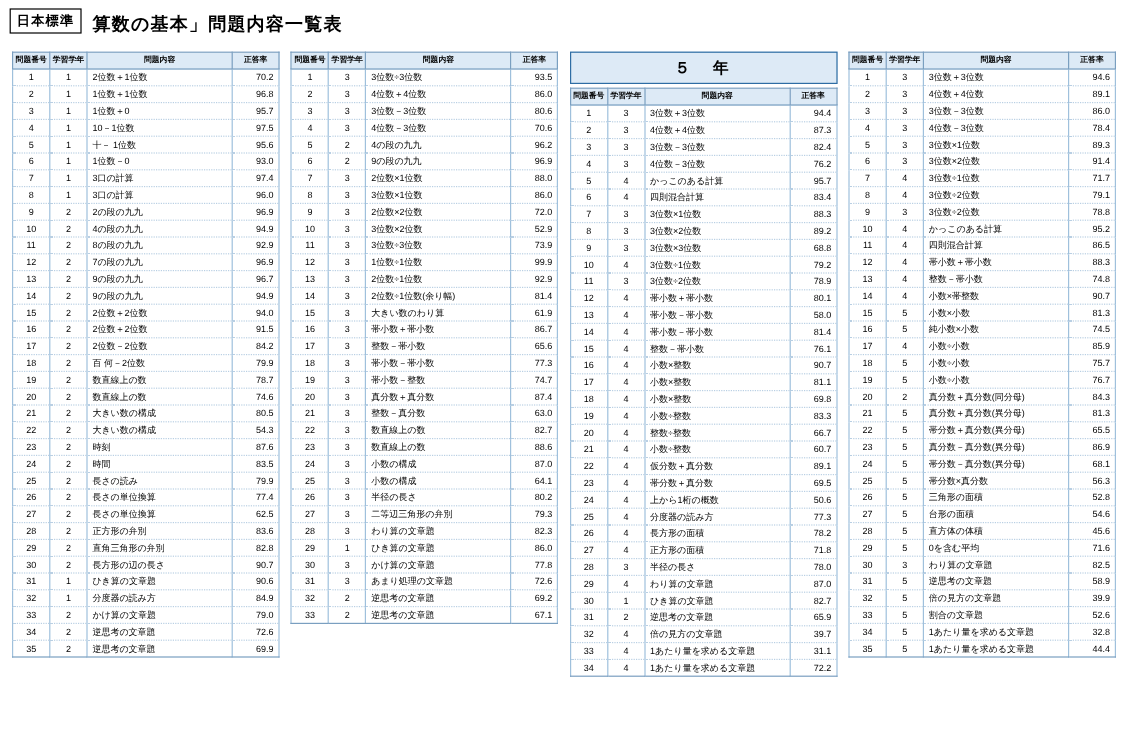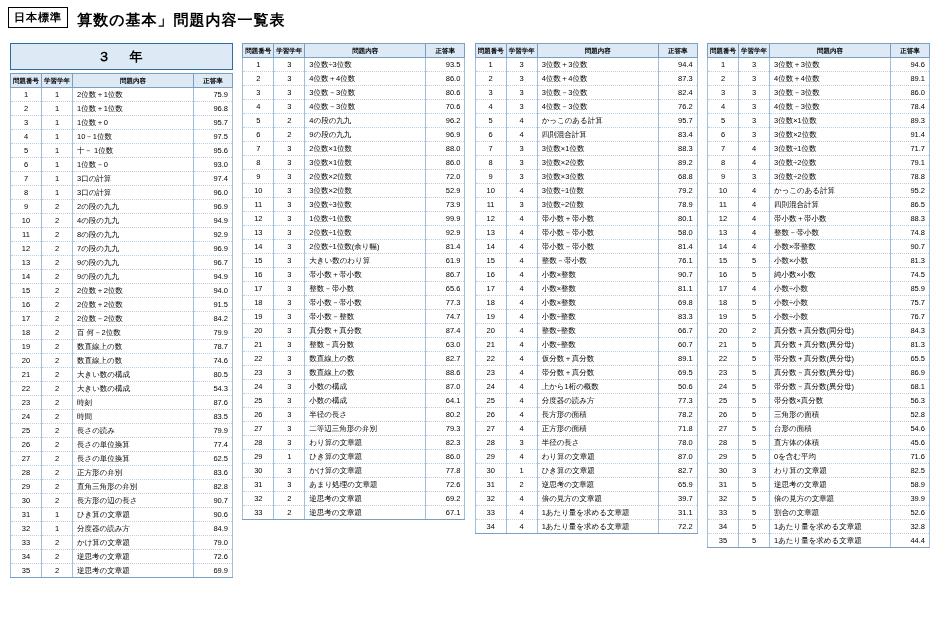--- a/index.html
+++ b/index.html
@@ -104,36 +104,35 @@
 
 <div class="page">
 
   <div class="corner-tag">日本標準</div>
 
   <div class="doc-title">「ＣＢＴ 算数の基本」問題内容一覧表</div>
 
   <div class="columns">
 
     <div class="grade-col">
-      <div class="grade-head">３　年</div>
       <table class="grade-table">
         <thead>
           <tr>
             <th class="head-no">問題番号</th>
             <th class="head-gr">学習学年</th>
             <th>問題内容</th>
             <th class="head-rate">正答率</th>
           </tr>
         </thead>
         <tbody>
             <tr>
               <td class="c-no">1</td>
               <td class="c-gr">1</td>
               <td class="c-desc">2位数＋1位数</td>
-              <td class="c-rate">75.9</td>
+              <td class="c-rate">70.2</td>
             </tr>
             <tr>
               <td class="c-no">2</td>
               <td class="c-gr">1</td>
               <td class="c-desc">1位数＋1位数</td>
               <td class="c-rate">96.8</td>
             </tr>
             <tr>
               <td class="c-no">3</td>
               <td class="c-gr">1</td>
@@ -543,20 +542,21 @@
               <td class="c-no">33</td>
               <td class="c-gr">2</td>
               <td class="c-desc">逆思考の文章題</td>
               <td class="c-rate">67.1</td>
             </tr>
           </tbody>
       </table>
     </div>
 
     <div class="grade-col">
+      <div class="grade-head">５　年</div>
       <table class="grade-table">
         <thead>
           <tr>
             <th class="head-no">問題番号</th>
             <th class="head-gr">学習学年</th>
             <th>問題内容</th>
             <th class="head-rate">正答率</th>
           </tr>
         </thead>
         <tbody>

